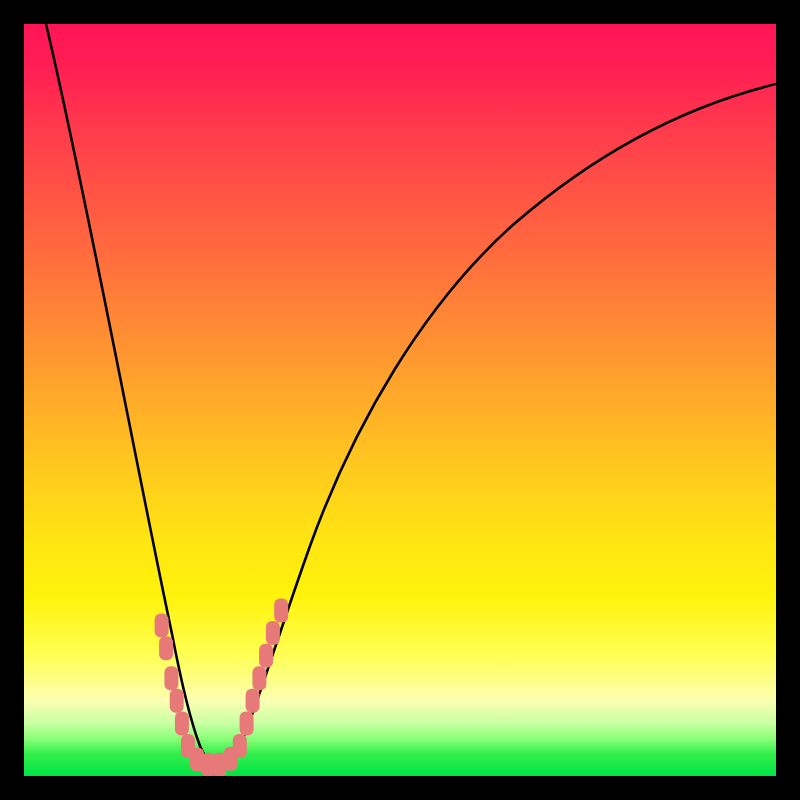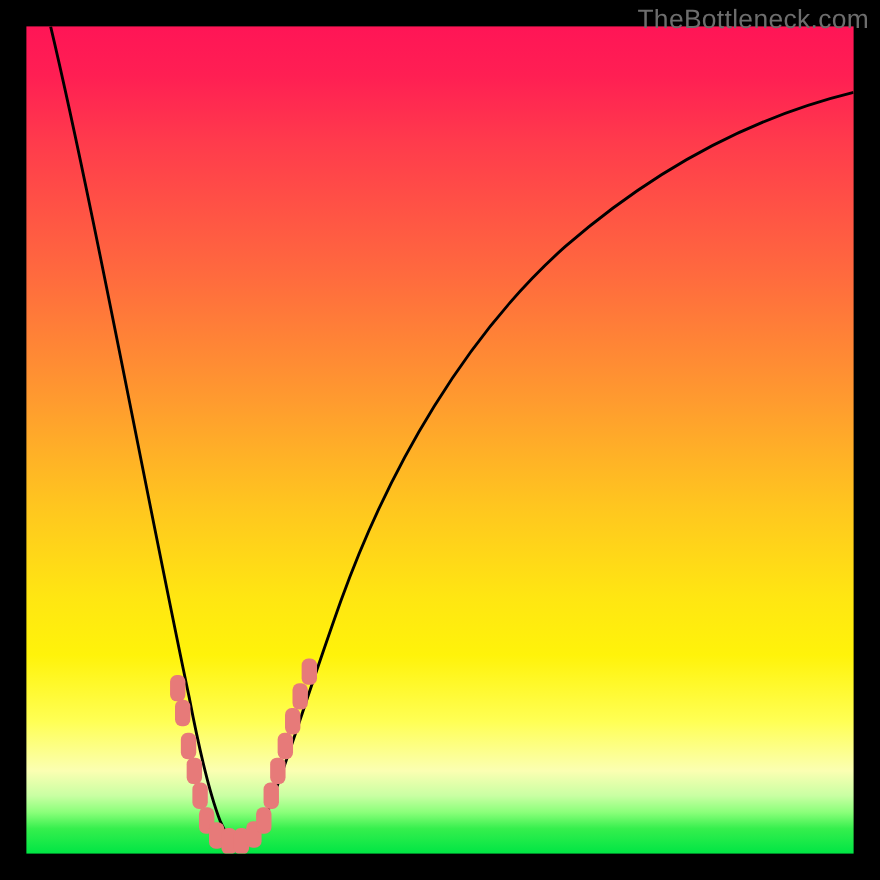--- a/index.html
+++ b/index.html
@@ -58,21 +58,20 @@
     left: 0; top: 0;
     width: 752px;
     height: 752px;
     z-index: 3;
   }
 </style>
 </head>
 <body>
 
 <div class="frame">
-  <div class="watermark">TheBottleneck.com</div>
   <div class="plot">
     <svg class="curve" viewBox="0 0 752 752">
       <g>
         <path d="M 22 0
              C 60 160, 110 430, 148 610
              C 158 662, 166 696, 176 722
              C 182 736, 188 744, 195 746" fill="none" stroke="#000" stroke-width="2.6"></path>
         <path d="M 195 746
              C 202 744, 210 734, 220 712
              C 236 672, 256 606, 286 522

